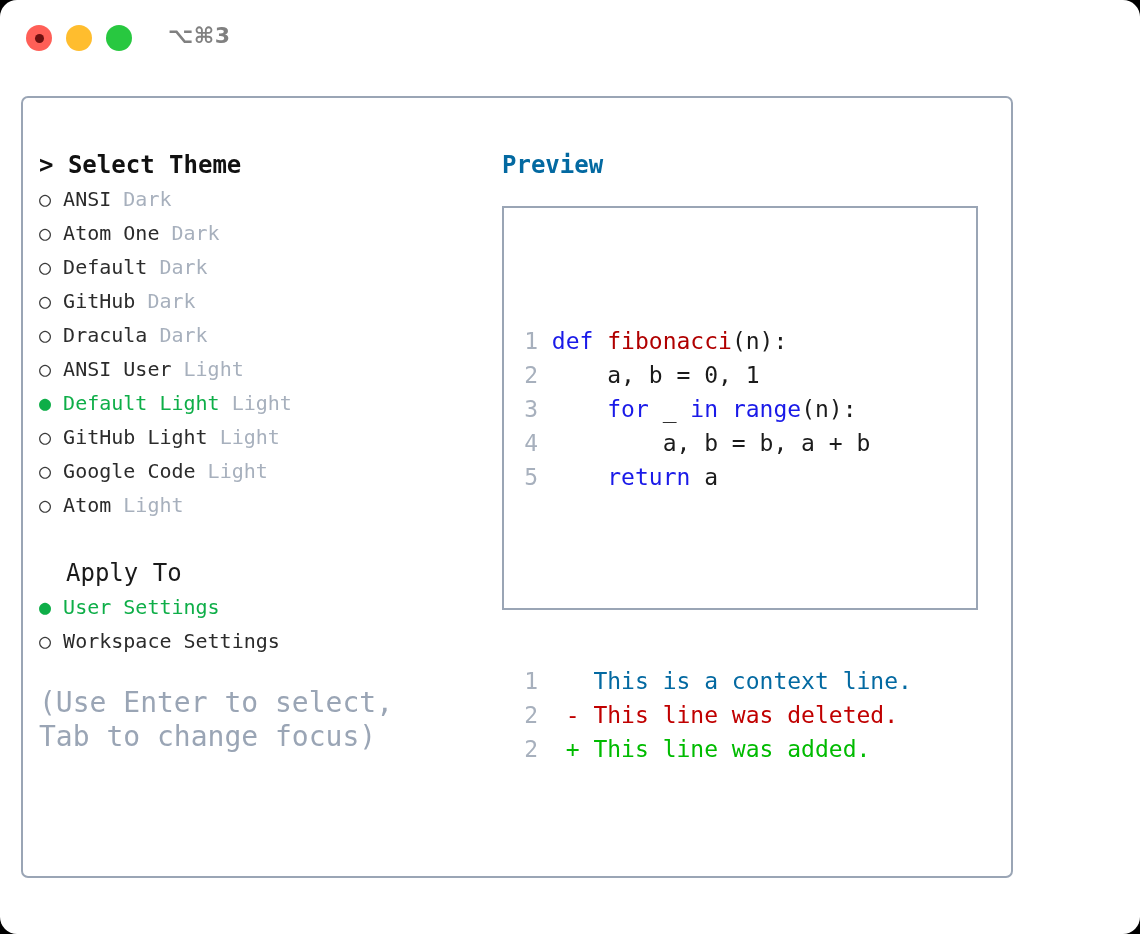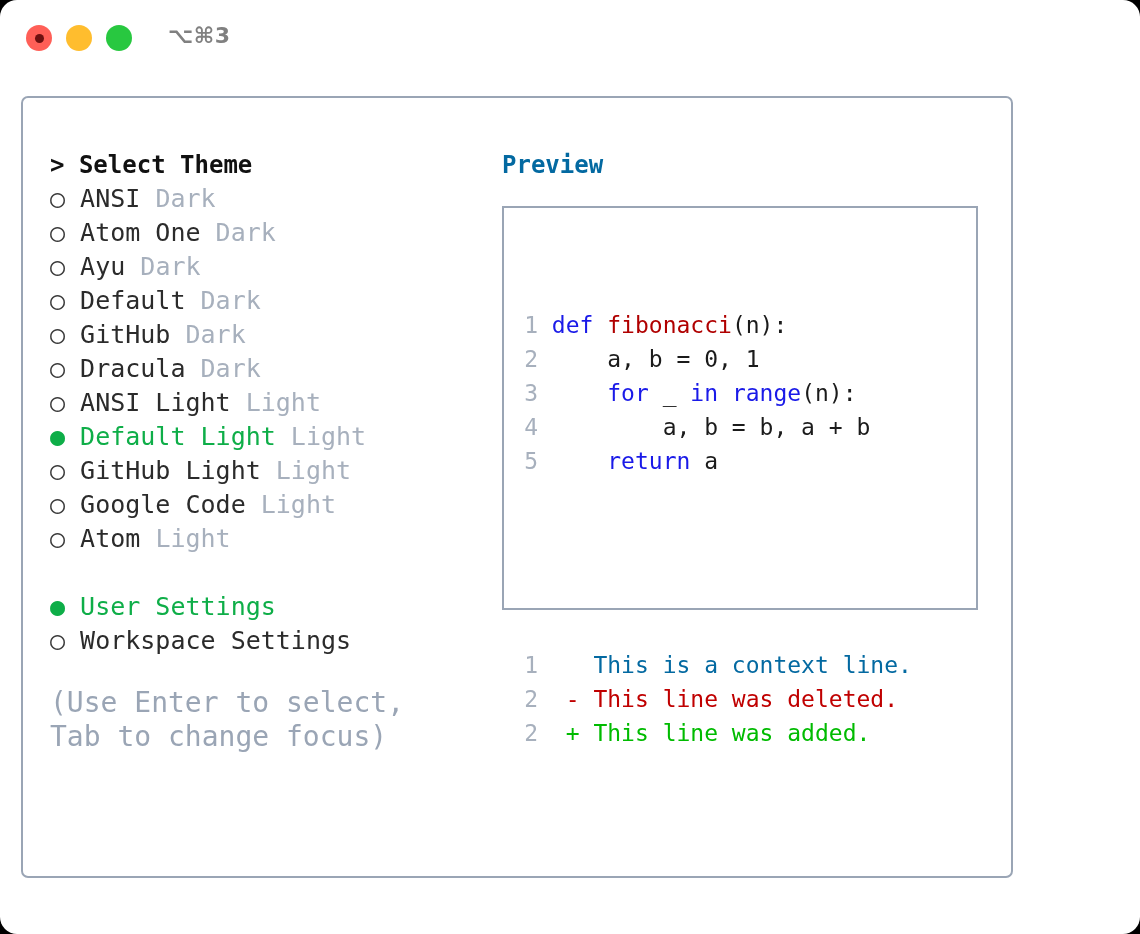--- a/index.html
+++ b/index.html
@@ -89,33 +89,32 @@
     width: 100%;
     height: 100%;
   }
 
   
   .left-col {
     position: absolute;
     left: 16px;
     top: 50px;
     width: 450px;
-    margin-left: 11px;
   }
 
   .section-head {
     font-size: 24px;
     color: #111111;
     line-height: 34px;
     white-space: pre;
   }
   .section-head.bold { font-weight: bold; }
 
   .opt-row {
-    font-size: 25px;
+    font-size: 20px;
     line-height: 34px;
     color: #2b2b2b;
     white-space: pre;
   }
   .opt-row .marker {
     color: #3b3b3b;
   }
   .opt-row.selected .marker,
   .opt-row.selected .name {
     color: #0eae48;
@@ -160,21 +159,21 @@
     width: 476px;
     height: 404px;
     border: 2px solid #9aa5b5;
     box-sizing: border-box;
     background: #ffffff;
     position: relative;
   }
   .code {
     position: absolute;
     left: 12px;
-    top: 32px;
+    top: 48px;
     font-size: 23px;
     line-height: 34px;
     white-space: pre;
   }
   .code-line { white-space: pre; }
   .ln {
     color: #a7b0bd;
     display: inline-block;
     width: 22px;
     text-align: right;
@@ -203,33 +202,33 @@
 
   <div class="panel">
     <div class="columns">
 
       <div class="left-col">
         <div class="section-head bold">&gt; Select Theme</div>
 
         <div id="theme-items">
             <div class="opt-row"><span class="marker">○</span><span class="name"> ANSI</span><span class="variant"> Dark</span></div>
             <div class="opt-row"><span class="marker">○</span><span class="name"> Atom One</span><span class="variant"> Dark</span></div>
-            <div class="opt-row"><span class="marker">○</span><span class="name"> Ayu</span><span class="variant"> Dark</span></div>
             <div class="opt-row"><span class="marker">○</span><span class="name"> Default</span><span class="variant"> Dark</span></div>
             <div class="opt-row"><span class="marker">○</span><span class="name"> GitHub</span><span class="variant"> Dark</span></div>
             <div class="opt-row"><span class="marker">○</span><span class="name"> Dracula</span><span class="variant"> Dark</span></div>
-            <div class="opt-row"><span class="marker">○</span><span class="name"> ANSI Light</span><span class="variant"> Light</span></div>
+            <div class="opt-row"><span class="marker">○</span><span class="name"> ANSI User</span><span class="variant"> Light</span></div>
             <div class="opt-row selected"><span class="marker">●</span><span class="name"> Default Light</span><span class="variant"> Light</span></div>
             <div class="opt-row"><span class="marker">○</span><span class="name"> GitHub Light</span><span class="variant"> Light</span></div>
             <div class="opt-row"><span class="marker">○</span><span class="name"> Google Code</span><span class="variant"> Light</span></div>
             <div class="opt-row"><span class="marker">○</span><span class="name"> Atom</span><span class="variant"> Light</span></div>
           </div>
 
         <div class="spacer-row"></div>
 
+        <div class="apply-head">Apply To</div>
 
         <div id="apply-items">
             <div class="opt-row selected"><span class="marker">●</span><span class="name"> User Settings</span></div>
             <div class="opt-row"><span class="marker">○</span><span class="name"> Workspace Settings</span></div>
           </div>
 
         <div class="hint">(Use Enter to select, Tab to change focus)</div>
       </div>
 
       <div class="right-col">

